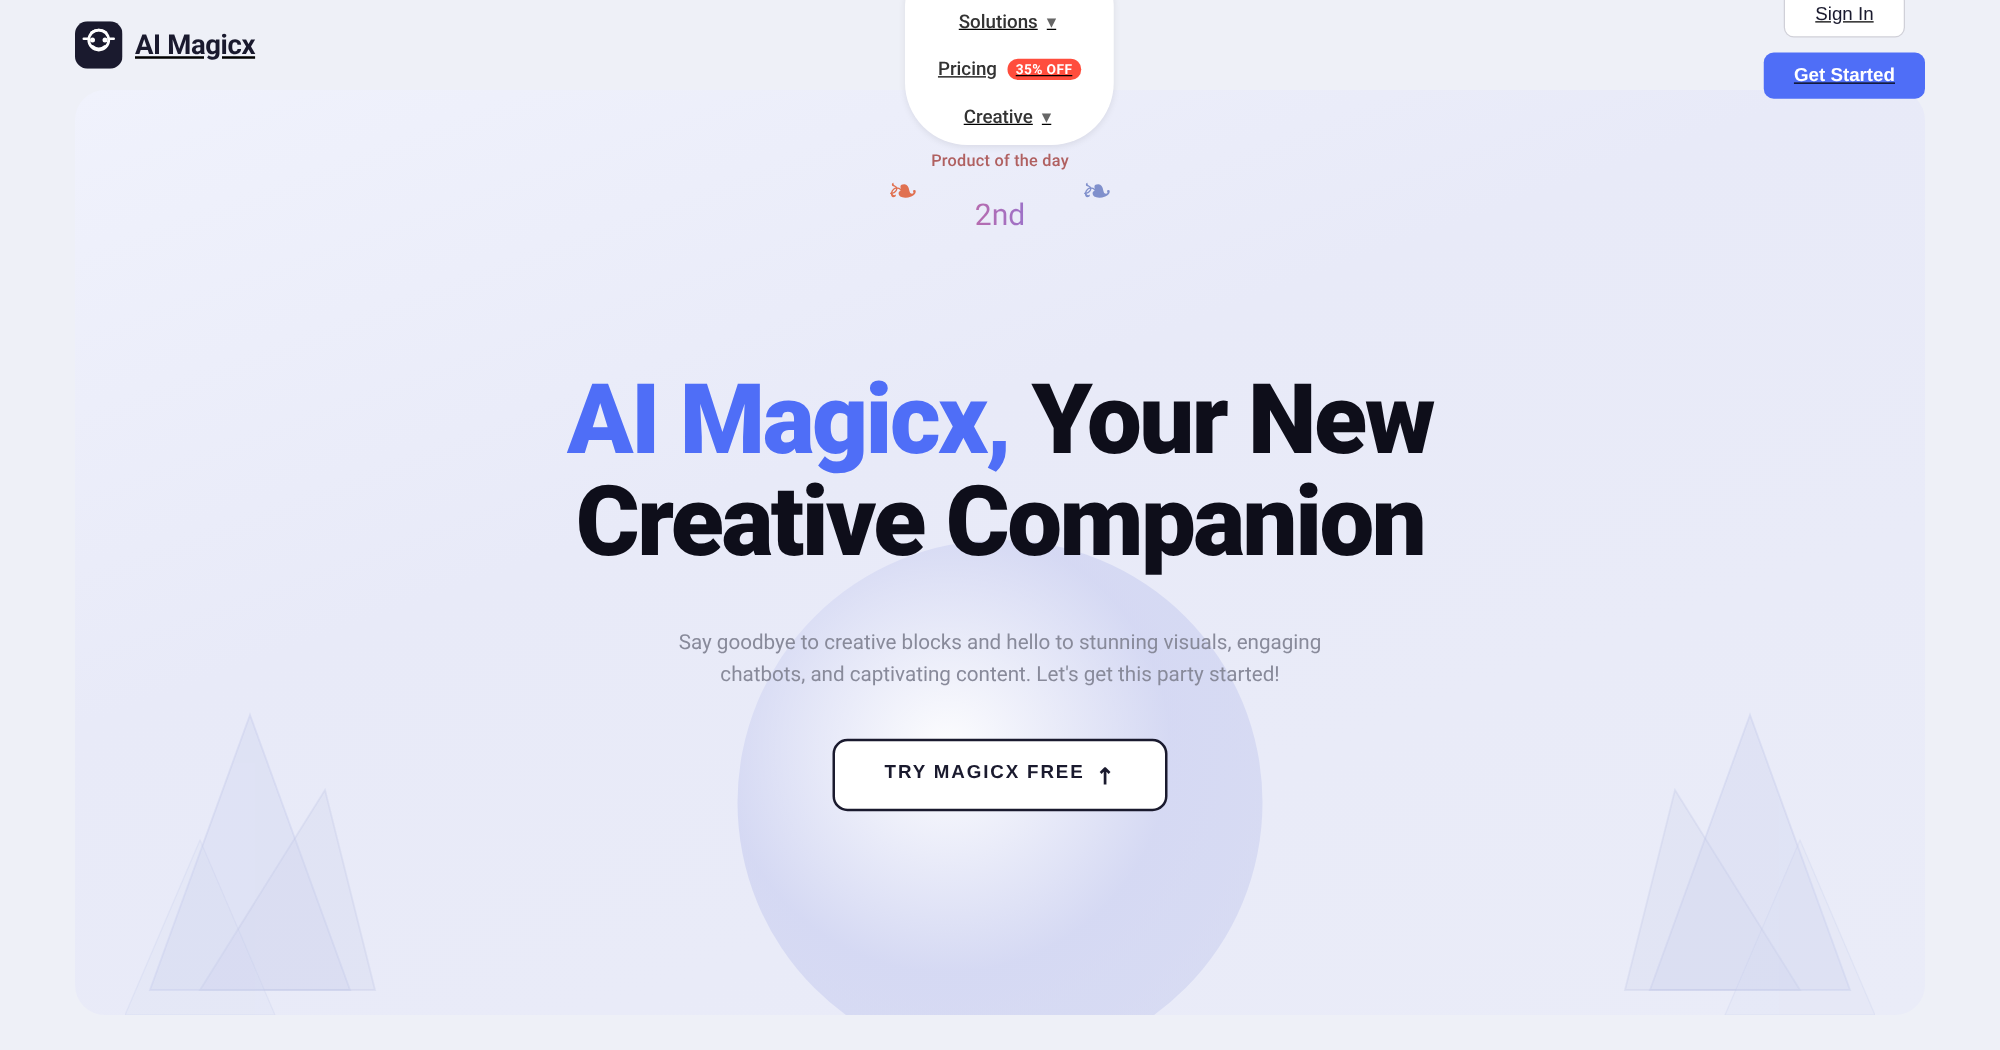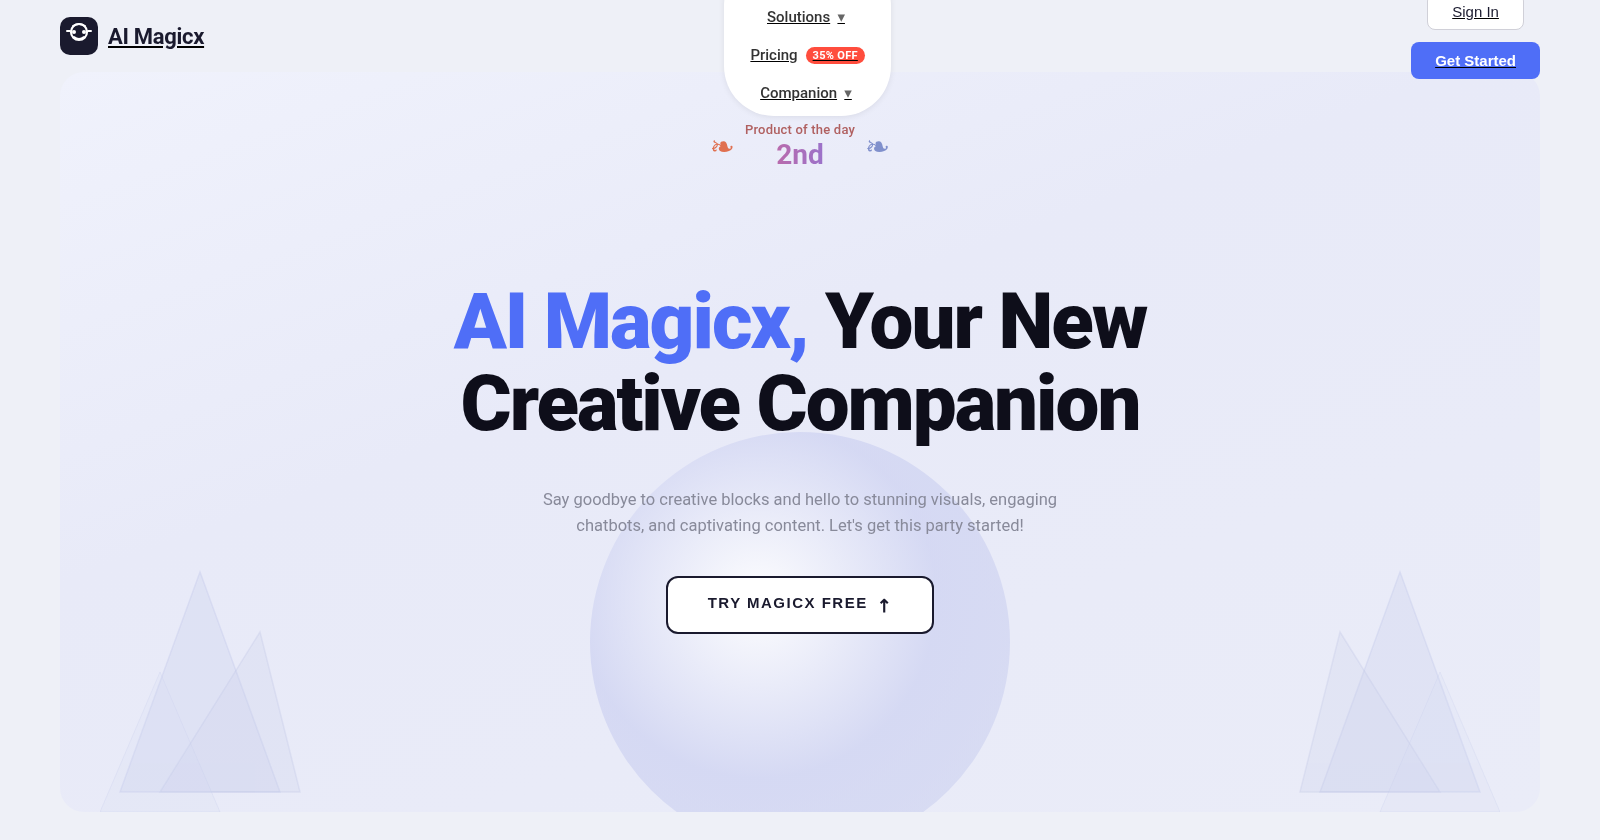--- a/index.html
+++ b/index.html
@@ -197,26 +197,27 @@
     }
 
     .badge-label {
       font-size: 13px;
       font-weight: 500;
       color: #b06060;
       letter-spacing: 0.2px;
     }
 
     .badge-number {
-      font-size: 28px;
-      font-weight: 700;
+      font-size: 24px;
+      font-weight: 400;
       background: linear-gradient(90deg, #cc6699, #8877dd);
       -webkit-background-clip: text;
       -webkit-text-fill-color: transparent;
       background-clip: text;
+      margin-top: 20px;
     }
 
     
     .hero-headline {
       font-size: 78px;
       font-weight: 900;
       line-height: 1.05;
       color: #0e0e1a;
       letter-spacing: -2px;
       margin-bottom: 10px;
@@ -282,21 +283,21 @@
     </div>
     <div class="nav-item">
       <span>Solutions</span>
       <span class="chevron">▾</span>
     </div>
     <div class="nav-item">
       <span>Pricing</span>
       <span class="pricing-badge">35% OFF</span>
     </div>
     <div class="nav-item">
-      <span>Companion</span>
+      <span>Creative</span>
       <span class="chevron">▾</span>
     </div>
   </div>
 
   <div class="nav-actions">
     <button class="btn-signin">Sign In</button>
     <button class="btn-get-started">Get Started</button>
   </div>
 </nav>
 

